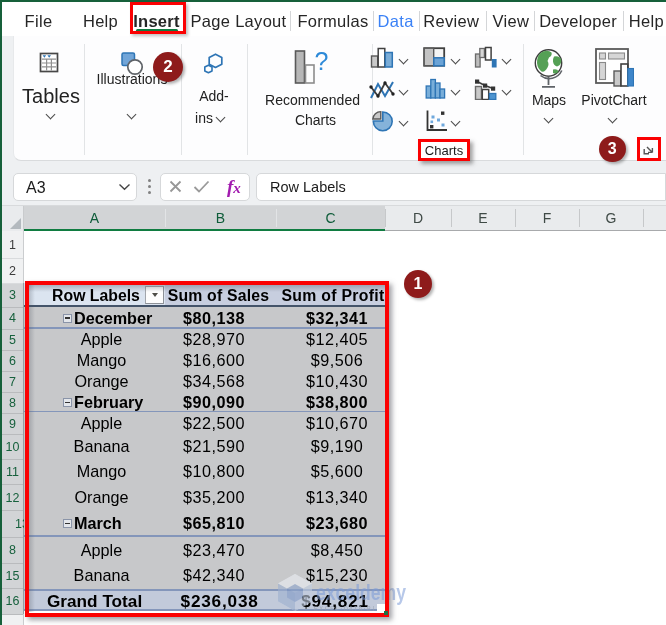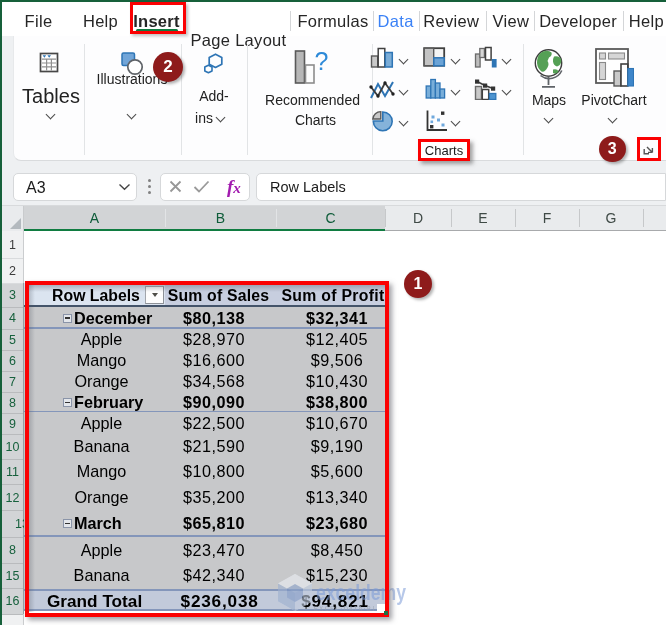--- a/index.html
+++ b/index.html
@@ -12,21 +12,21 @@
 .tabsep{background:#d4d6d8;width:1px;}
 </style></head><body>
 <div class="abs" style="left:0;top:0;width:666px;height:2px;background:#16603a;"></div>
 <div class="abs" style="left:0;top:0;width:2px;height:625px;background:#16603a;z-index:50;"></div>
 <div class="abs" style="left:2px;top:2px;width:664px;height:34px;background:#fff;"></div>
 <div class="abs" style="left:2px;top:36px;width:664px;height:132px;background:#eef0f2;"></div>
 <div class="abs" style="left:13px;top:36px;width:653px;height:124px;background:#fdfdfe;border-bottom:1px solid #d9dbdd;border-left:1px solid #e7e9eb;border-radius:0 0 0 8px;"></div>
 <div class="abs ctr" style="left:-21.5px;top:7px;width:120px;height:28px;font-size:16.5px;letter-spacing:0.3px;color:#262626;font-weight:400;">File</div>
 <div class="abs ctr" style="left:40.5px;top:7px;width:120px;height:28px;font-size:16.5px;letter-spacing:0.3px;color:#262626;font-weight:400;">Help</div>
 <div class="abs ctr" style="left:96.5px;top:7px;width:120px;height:28px;font-size:16.5px;letter-spacing:0.3px;color:#262626;font-weight:600;text-align:center;">Insert</div>
-<div class="abs ctr" style="left:178.5px;top:7px;width:120px;height:28px;font-size:16.5px;letter-spacing:0.3px;color:#262626;font-weight:400;margin-top:19px;">Page Layout</div>
+<div class="abs ctr" style="left:178.5px;top:7px;width:120px;height:28px;font-size:16.5px;letter-spacing:0.3px;color:#262626;font-weight:400;">Page Layout</div>
 <div class="abs ctr" style="left:273.0px;top:7px;width:120px;height:28px;font-size:16.5px;letter-spacing:0.3px;color:#262626;font-weight:400;">Formulas</div>
 <div class="abs ctr" style="left:335.6px;top:7px;width:120px;height:28px;font-size:16.5px;letter-spacing:0.3px;color:#3b82f6;font-weight:400;">Data</div>
 <div class="abs ctr" style="left:391.3px;top:7px;width:120px;height:28px;font-size:16.5px;letter-spacing:0.3px;color:#262626;font-weight:400;">Review</div>
 <div class="abs ctr" style="left:450.9px;top:7px;width:120px;height:28px;font-size:16.5px;letter-spacing:0.3px;color:#262626;font-weight:400;">View</div>
 <div class="abs ctr" style="left:518.1px;top:7px;width:120px;height:28px;font-size:16.5px;letter-spacing:0.3px;color:#262626;font-weight:400;">Developer</div>
 <div class="abs ctr" style="left:586.4px;top:7px;width:120px;height:28px;font-size:16.5px;letter-spacing:0.3px;color:#262626;font-weight:400;">Help</div>
 <div class="abs tabsep" style="left:290.4px;top:11px;height:20px;"></div>
 <div class="abs tabsep" style="left:372.5px;top:11px;height:20px;"></div>
 <div class="abs tabsep" style="left:418.5px;top:11px;height:20px;"></div>
 <div class="abs tabsep" style="left:486.1px;top:11px;height:20px;"></div>

